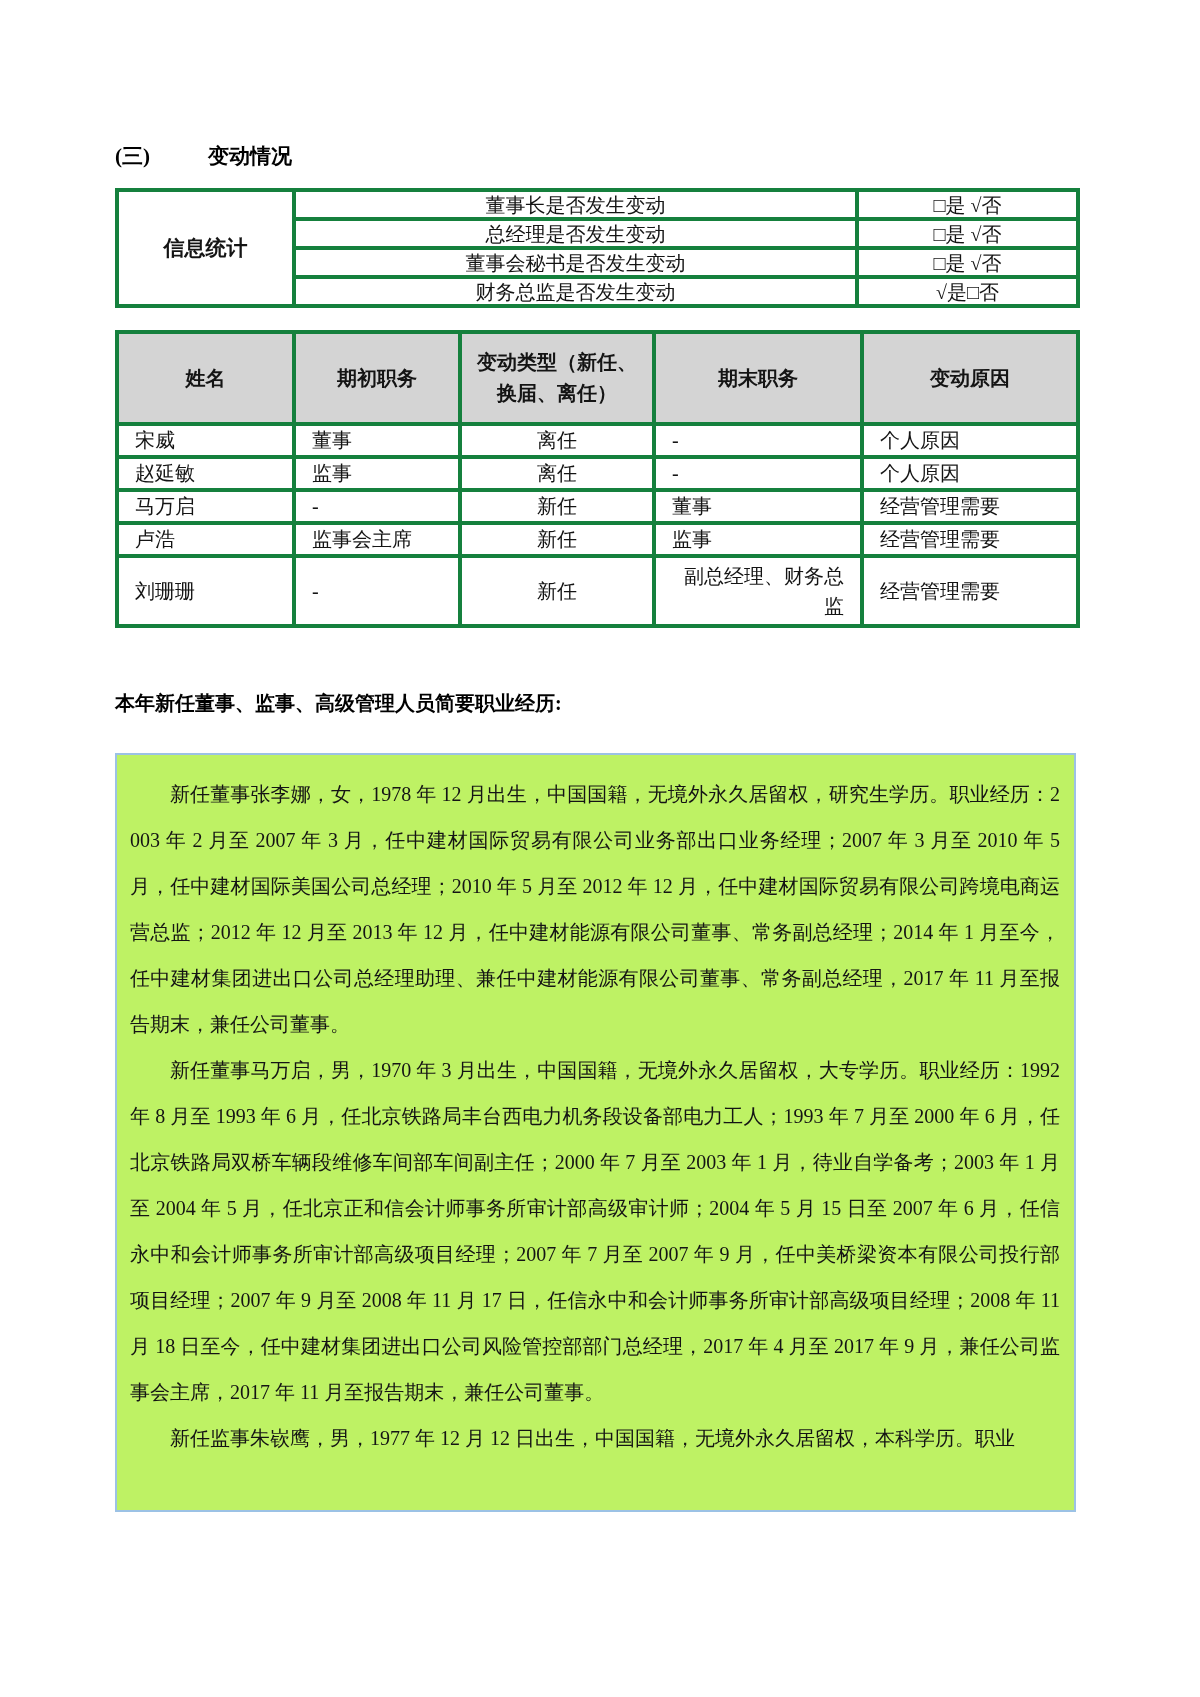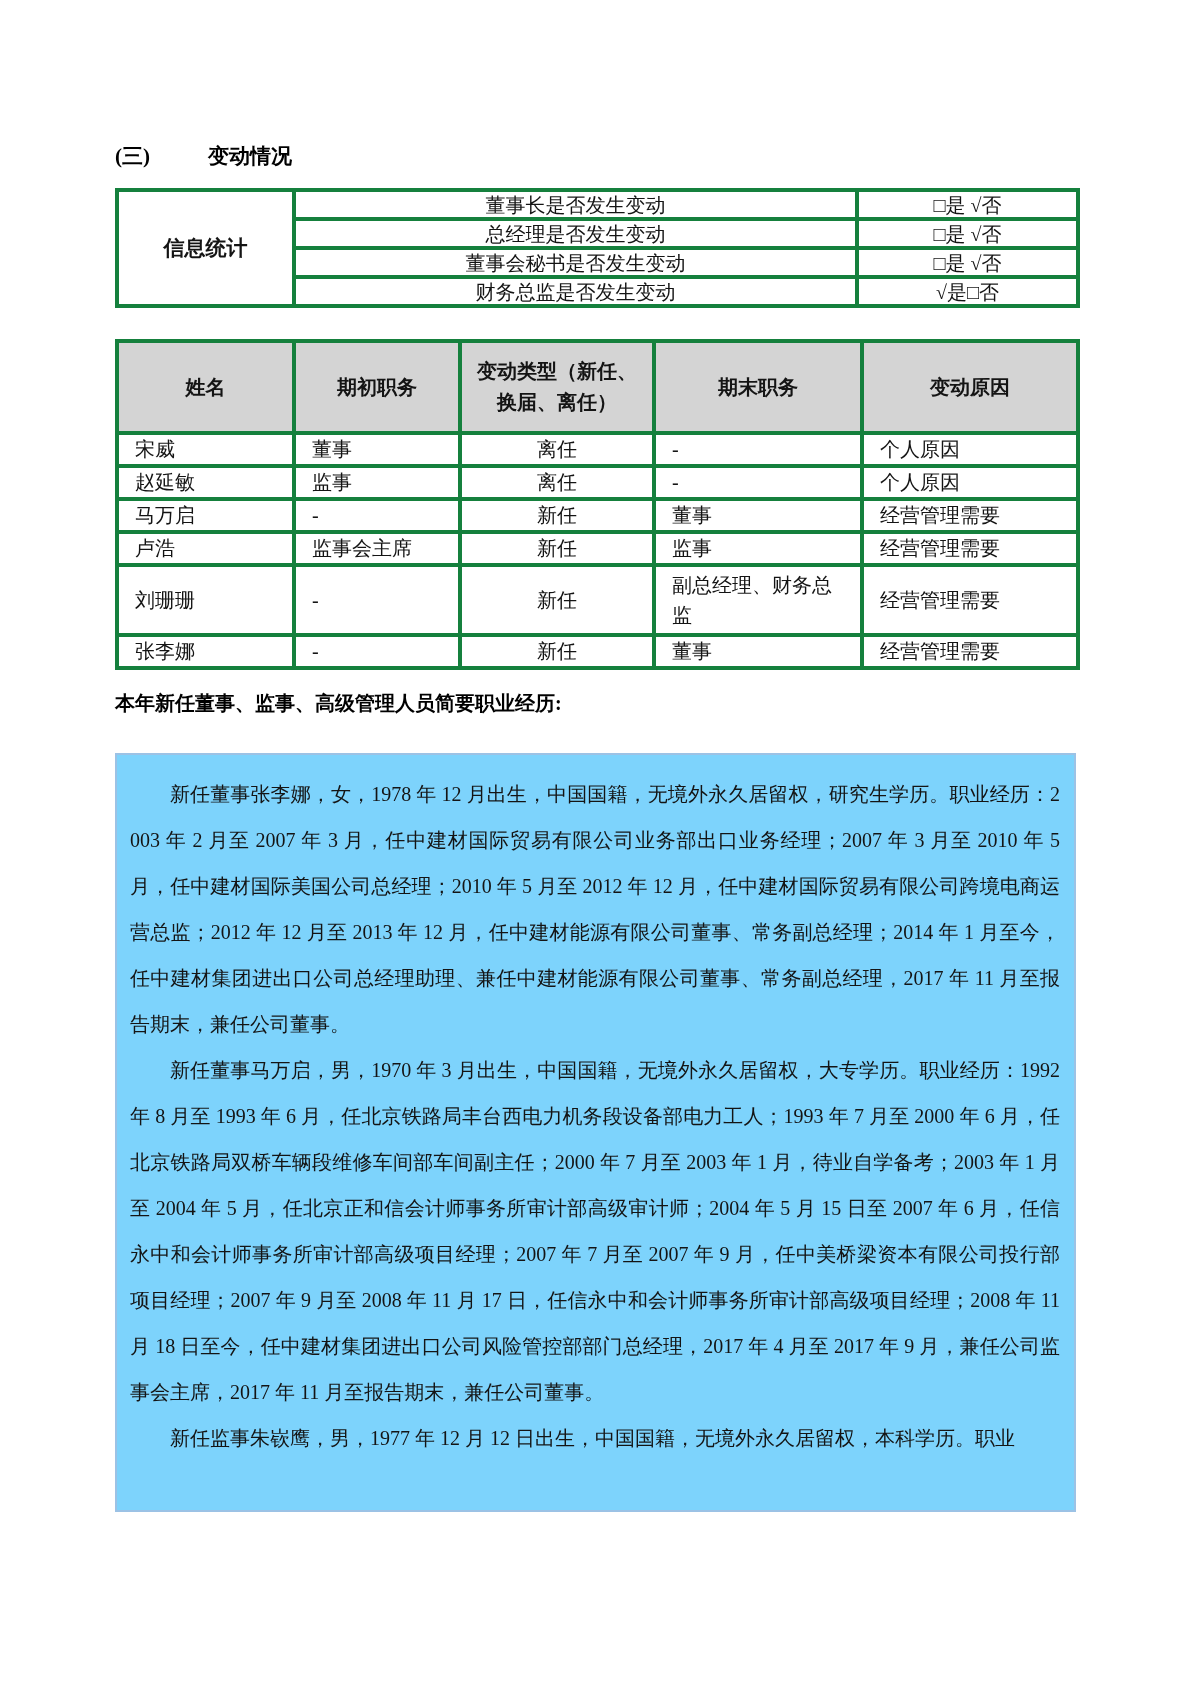--- a/index.html
+++ b/index.html
@@ -25,41 +25,41 @@
 
   
   .stats-table { position:absolute; top:188px; left:0; border:2px solid #9cc2e5; }
   .stats-table td {
     height:29px; font-size:20px; text-align:center; vertical-align:middle;
     padding:0 6px; line-height:22px;
   }
   .stats-table td.rowhead { font-weight:bold; font-size:21px; }
 
   
-  .roster-table { position:absolute; top:339px; left:0; border:2px solid #9cc2e5; }
+  .roster-table { position:absolute; top:330px; left:0; border:2px solid #9cc2e5; }
   .roster-table th {
     background:#d4d4d4; font-size:20px; font-weight:bold;
     text-align:center; vertical-align:middle;
     padding:13px 14px; line-height:31px;
   }
   .roster-table td {
     font-size:20px; vertical-align:middle;
     height:30px; line-height:29px; padding:0 16px;
   }
   .roster-table td.center { text-align:center; }
-  .roster-table td.wrap { line-height:30px; padding-top:3px; padding-bottom:3px; }
+  .roster-table td.wrap { line-height:30px; padding-top:3px; padding-bottom:3px;text-align:right; }
 
   
   .bio-heading {
     position:absolute; top:690px; left:0;
     font-size:20px; font-weight:bold; color:#000;
   }
   .bio-box {
     position:absolute; top:753px; left:0; width:961px; height:759px;
-    border:2px solid #9cc2e5; background:#7dd3fc;
+    border:2px solid #9cc2e5; background:#bef264;
     padding:16px 14px 0 13px; overflow:hidden;
   }
   .bio-box p {
     font-size:20px; line-height:46px; color:#141414;
     text-align:justify; text-indent:2em;
     word-break:break-all;
   }
 </style>
 </head>
 <body>
@@ -144,27 +144,20 @@
         <td>监事</td>
         <td>经营管理需要</td>
       </tr>
       <tr>
         <td>刘珊珊</td>
         <td>-</td>
         <td class="center">新任</td>
         <td class="wrap">副总经理、财务总监</td>
         <td>经营管理需要</td>
       </tr>
-      <tr>
-        <td>张李娜</td>
-        <td>-</td>
-        <td class="center">新任</td>
-        <td>董事</td>
-        <td>经营管理需要</td>
-      </tr>
     </tbody>
   </table>
 
   <div class="bio-heading">本年新任董事、监事、高级管理人员简要职业经历:</div>
 
   <div class="bio-box">
     <p>新任董事张李娜，女，1978 年 12 月出生，中国国籍，无境外永久居留权，研究生学历。职业经历：2003 年 2 月至 2007 年 3 月，任中建材国际贸易有限公司业务部出口业务经理；2007 年 3 月至 2010 年 5 月，任中建材国际美国公司总经理；2010 年 5 月至 2012 年 12 月，任中建材国际贸易有限公司跨境电商运营总监；2012 年 12 月至 2013 年 12 月，任中建材能源有限公司董事、常务副总经理；2014 年 1 月至今，任中建材集团进出口公司总经理助理、兼任中建材能源有限公司董事、常务副总经理，2017 年 11 月至报告期末，兼任公司董事。</p>
     <p>新任董事马万启，男，1970 年 3 月出生，中国国籍，无境外永久居留权，大专学历。职业经历：1992 年 8 月至 1993 年 6 月，任北京铁路局丰台西电力机务段设备部电力工人；1993 年 7 月至 2000 年 6 月，任北京铁路局双桥车辆段维修车间部车间副主任；2000 年 7 月至 2003 年 1 月，待业自学备考；2003 年 1 月至 2004 年 5 月，任北京正和信会计师事务所审计部高级审计师；2004 年 5 月 15 日至 2007 年 6 月，任信永中和会计师事务所审计部高级项目经理；2007 年 7 月至 2007 年 9 月，任中美桥梁资本有限公司投行部项目经理；2007 年 9 月至 2008 年 11 月 17 日，任信永中和会计师事务所审计部高级项目经理；2008 年 11 月 18 日至今，任中建材集团进出口公司风险管控部部门总经理，2017 年 4 月至 2017 年 9 月，兼任公司监事会主席，2017 年 11 月至报告期末，兼任公司董事。</p>
     <p>新任监事朱嵚鹰，男，1977 年 12 月 12 日出生，中国国籍，无境外永久居留权，本科学历。职业</p>
   </div>

